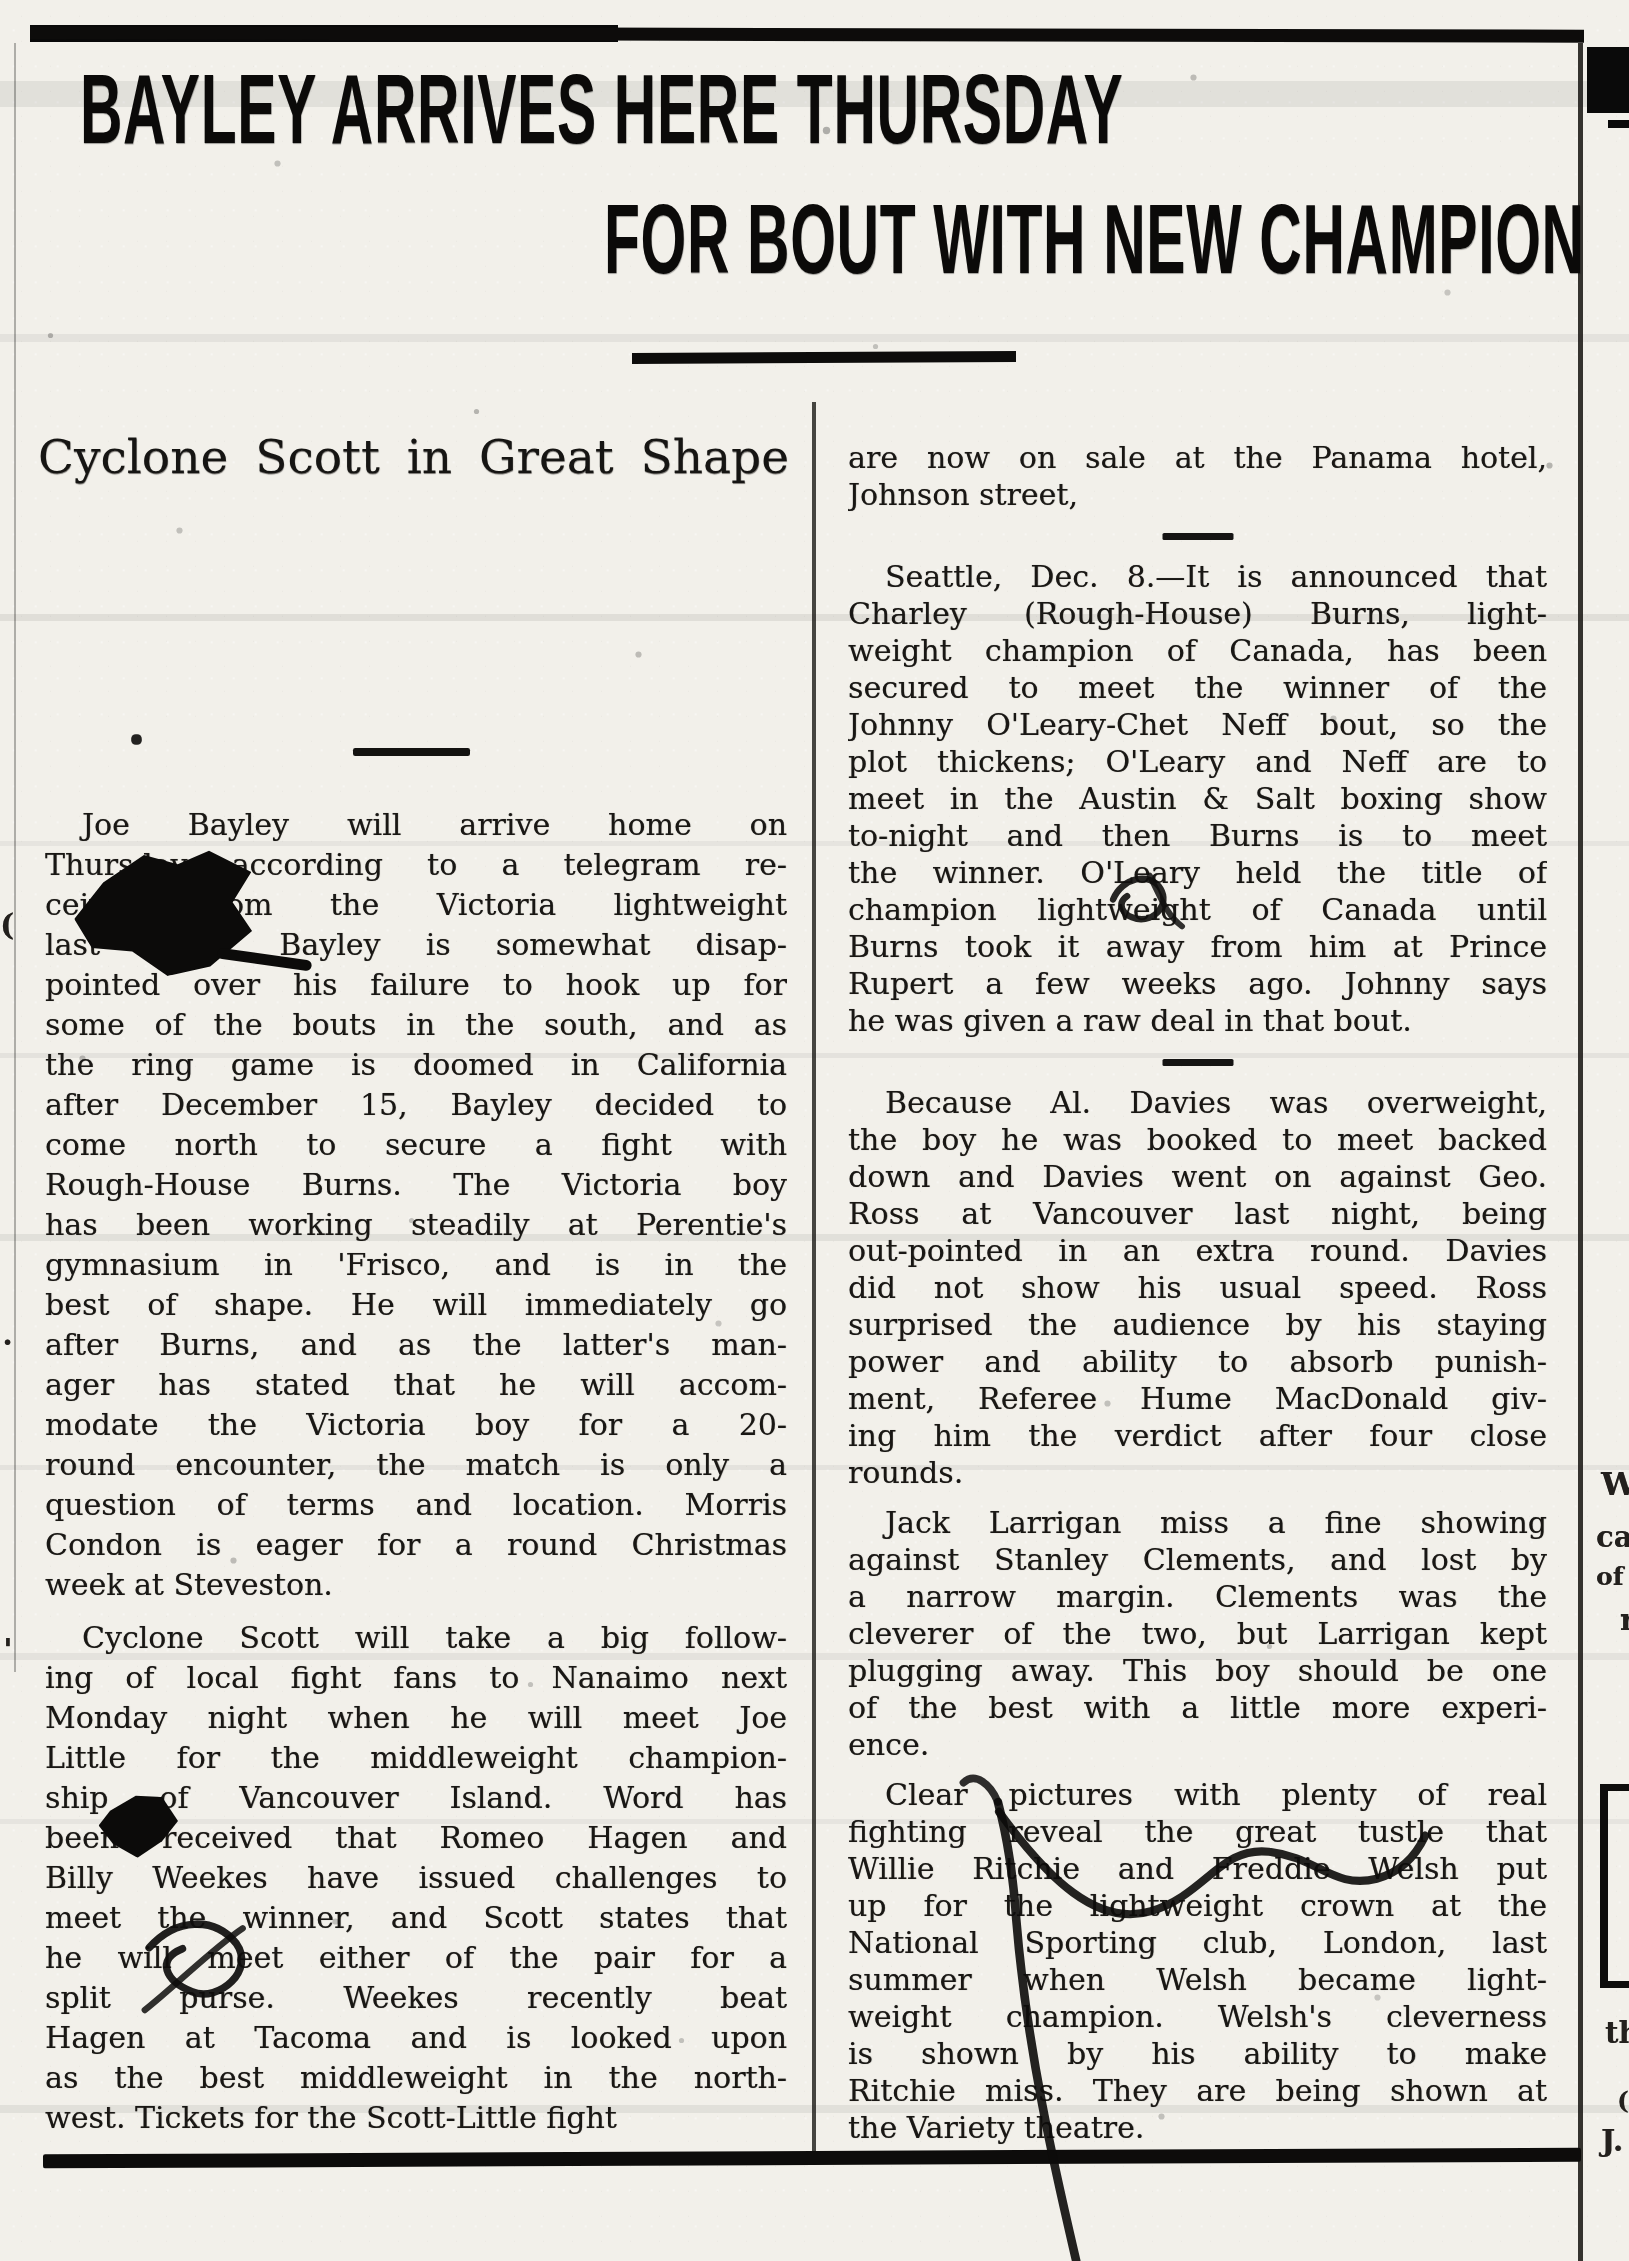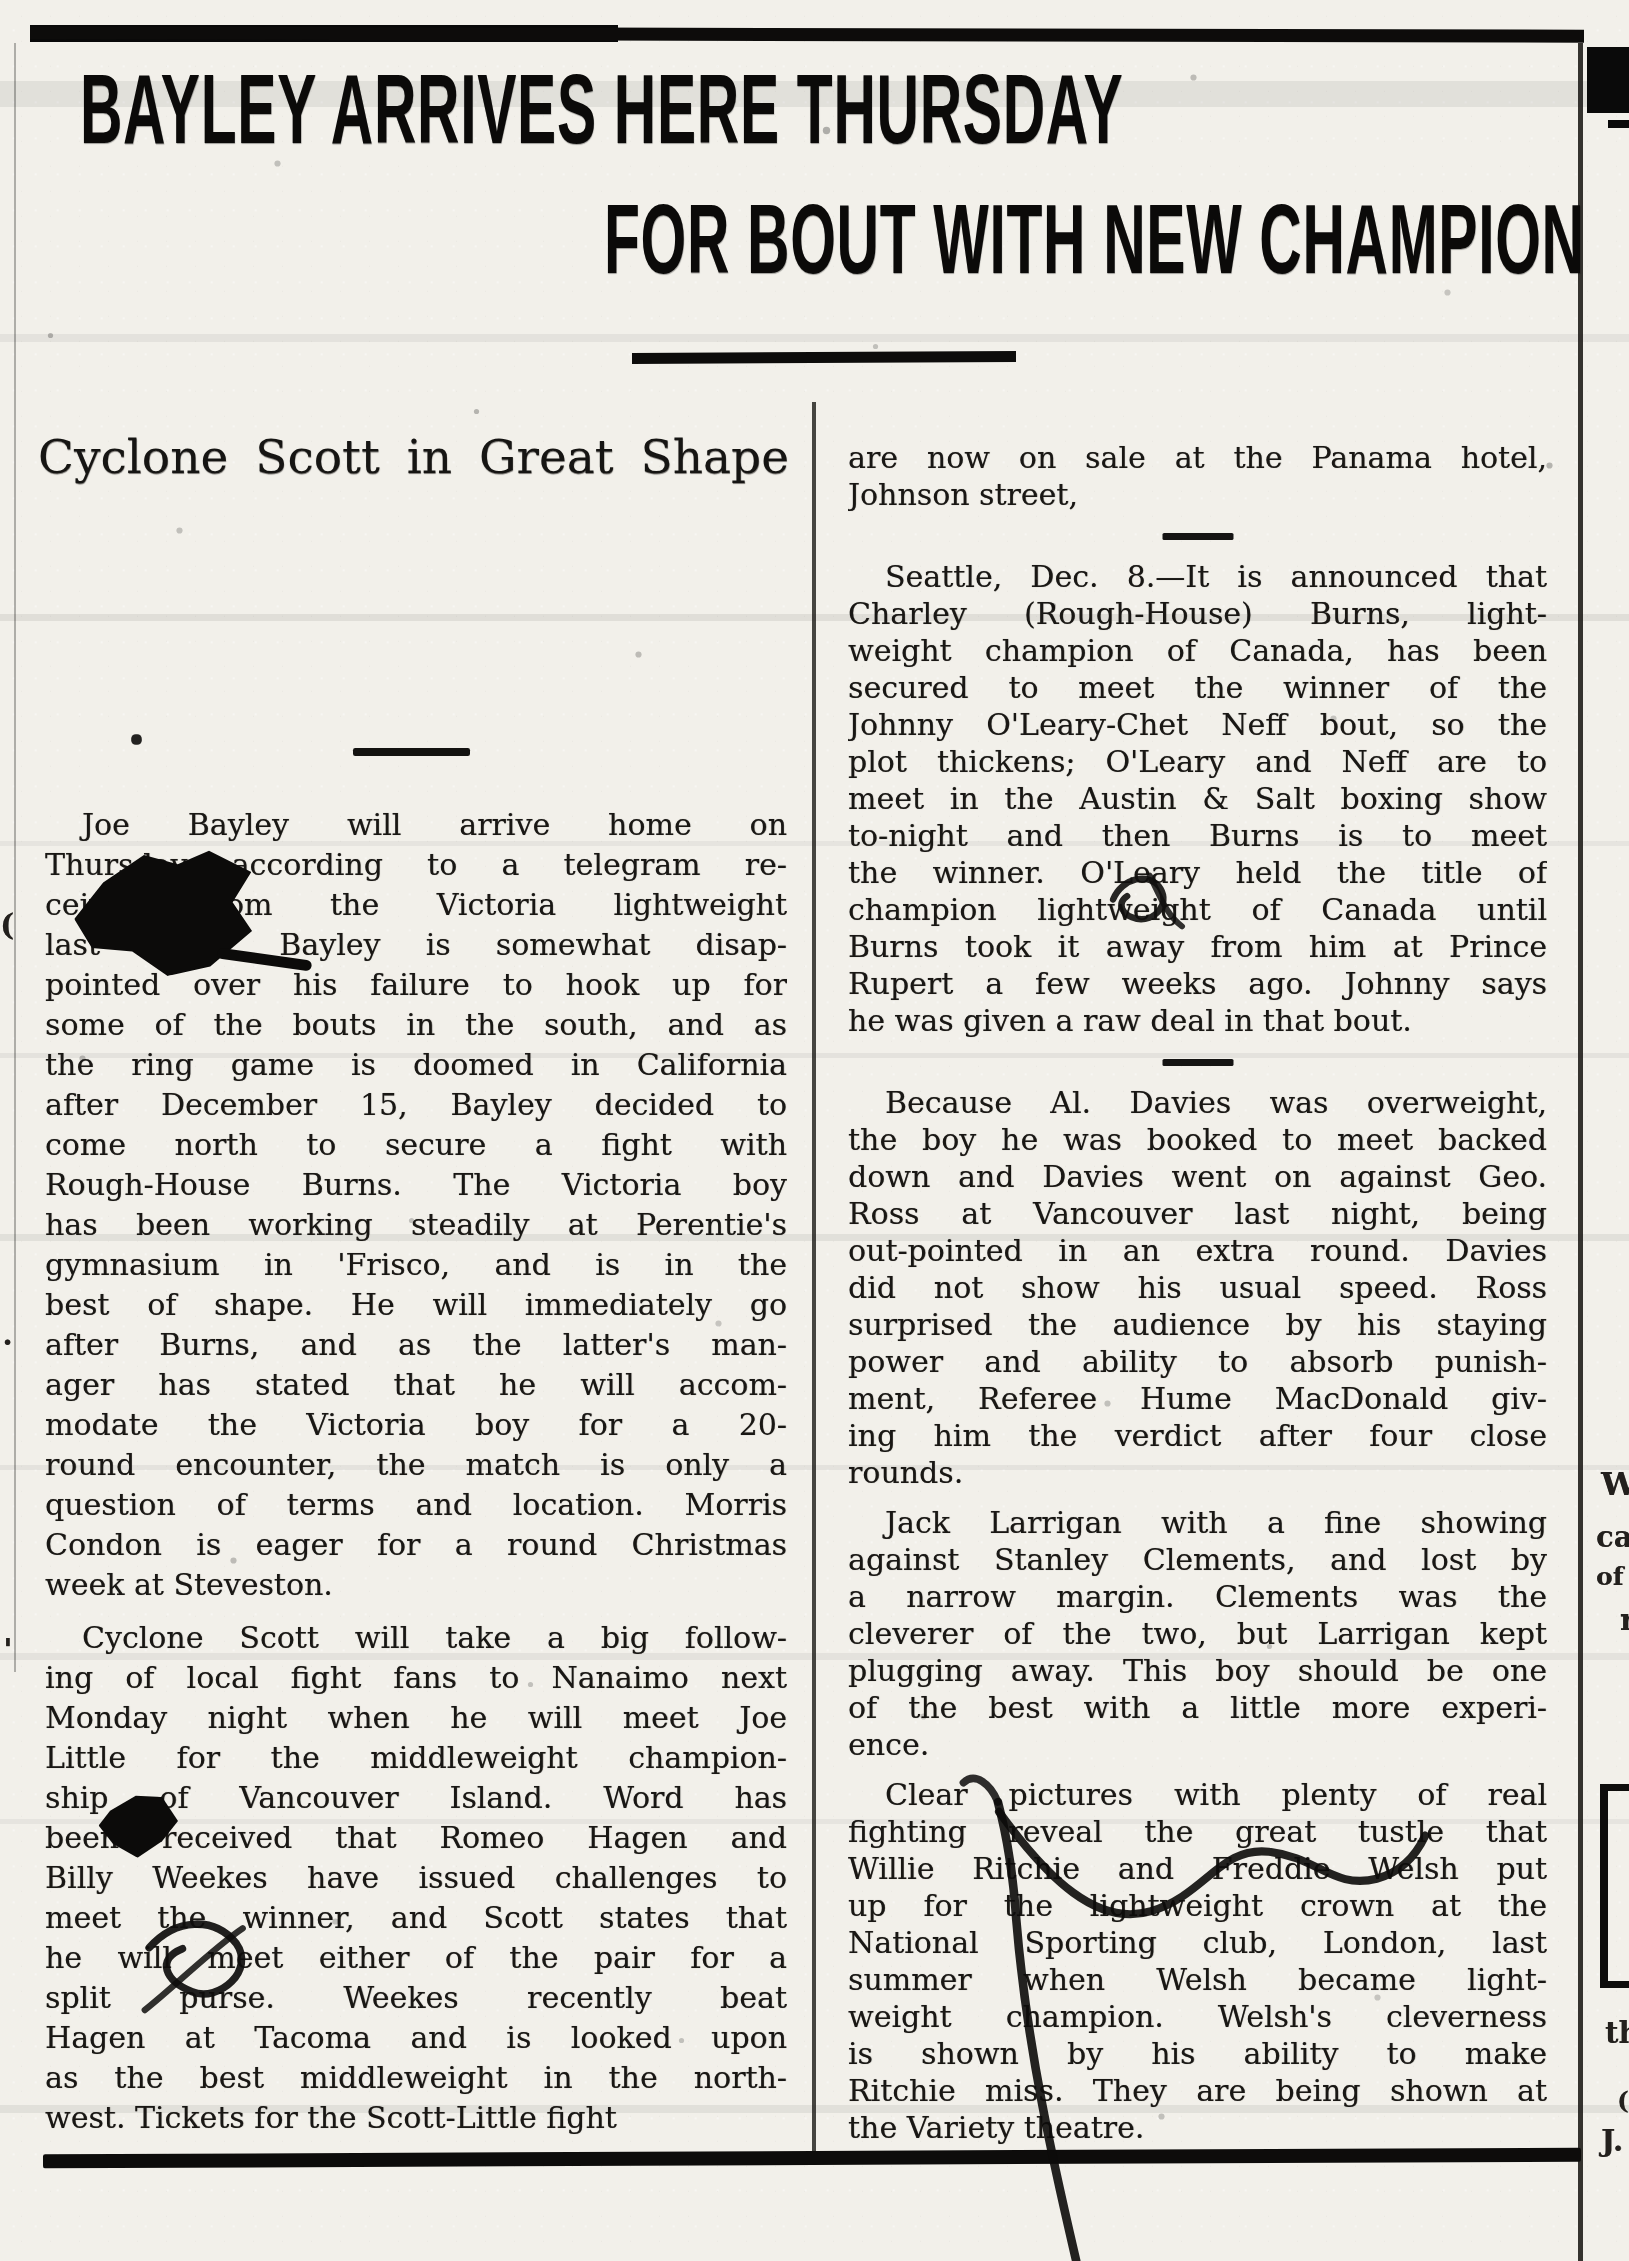--- a/index.html
+++ b/index.html
@@ -206,21 +206,21 @@
         <div class="line">Ross at Vancouver last night, being</div>
         <div class="line">out-pointed in an extra round. Davies</div>
         <div class="line">did not show his usual speed.  Ross</div>
         <div class="line">surprised the audience by his staying</div>
         <div class="line">power and ability to absorb punish-</div>
         <div class="line">ment, Referee Hume MacDonald giv-</div>
         <div class="line">ing him the verdict after four close</div>
         <div class="line last">rounds.</div>
       </div>
       <div class="para indent">
-        <div class="line">Jack Larrigan with a fine showing</div>
+        <div class="line">Jack Larrigan miss a fine showing</div>
         <div class="line">against Stanley Clements, and lost by</div>
         <div class="line">a narrow margin.  Clements was the</div>
         <div class="line">cleverer of the two, but Larrigan kept</div>
         <div class="line">plugging away. This boy should be one</div>
         <div class="line">of the best with a little more experi-</div>
         <div class="line last">ence.</div>
       </div>
       <div class="para indent">
         <div class="line">Clear pictures with plenty of real</div>
         <div class="line">fighting reveal the great tustle that</div>

